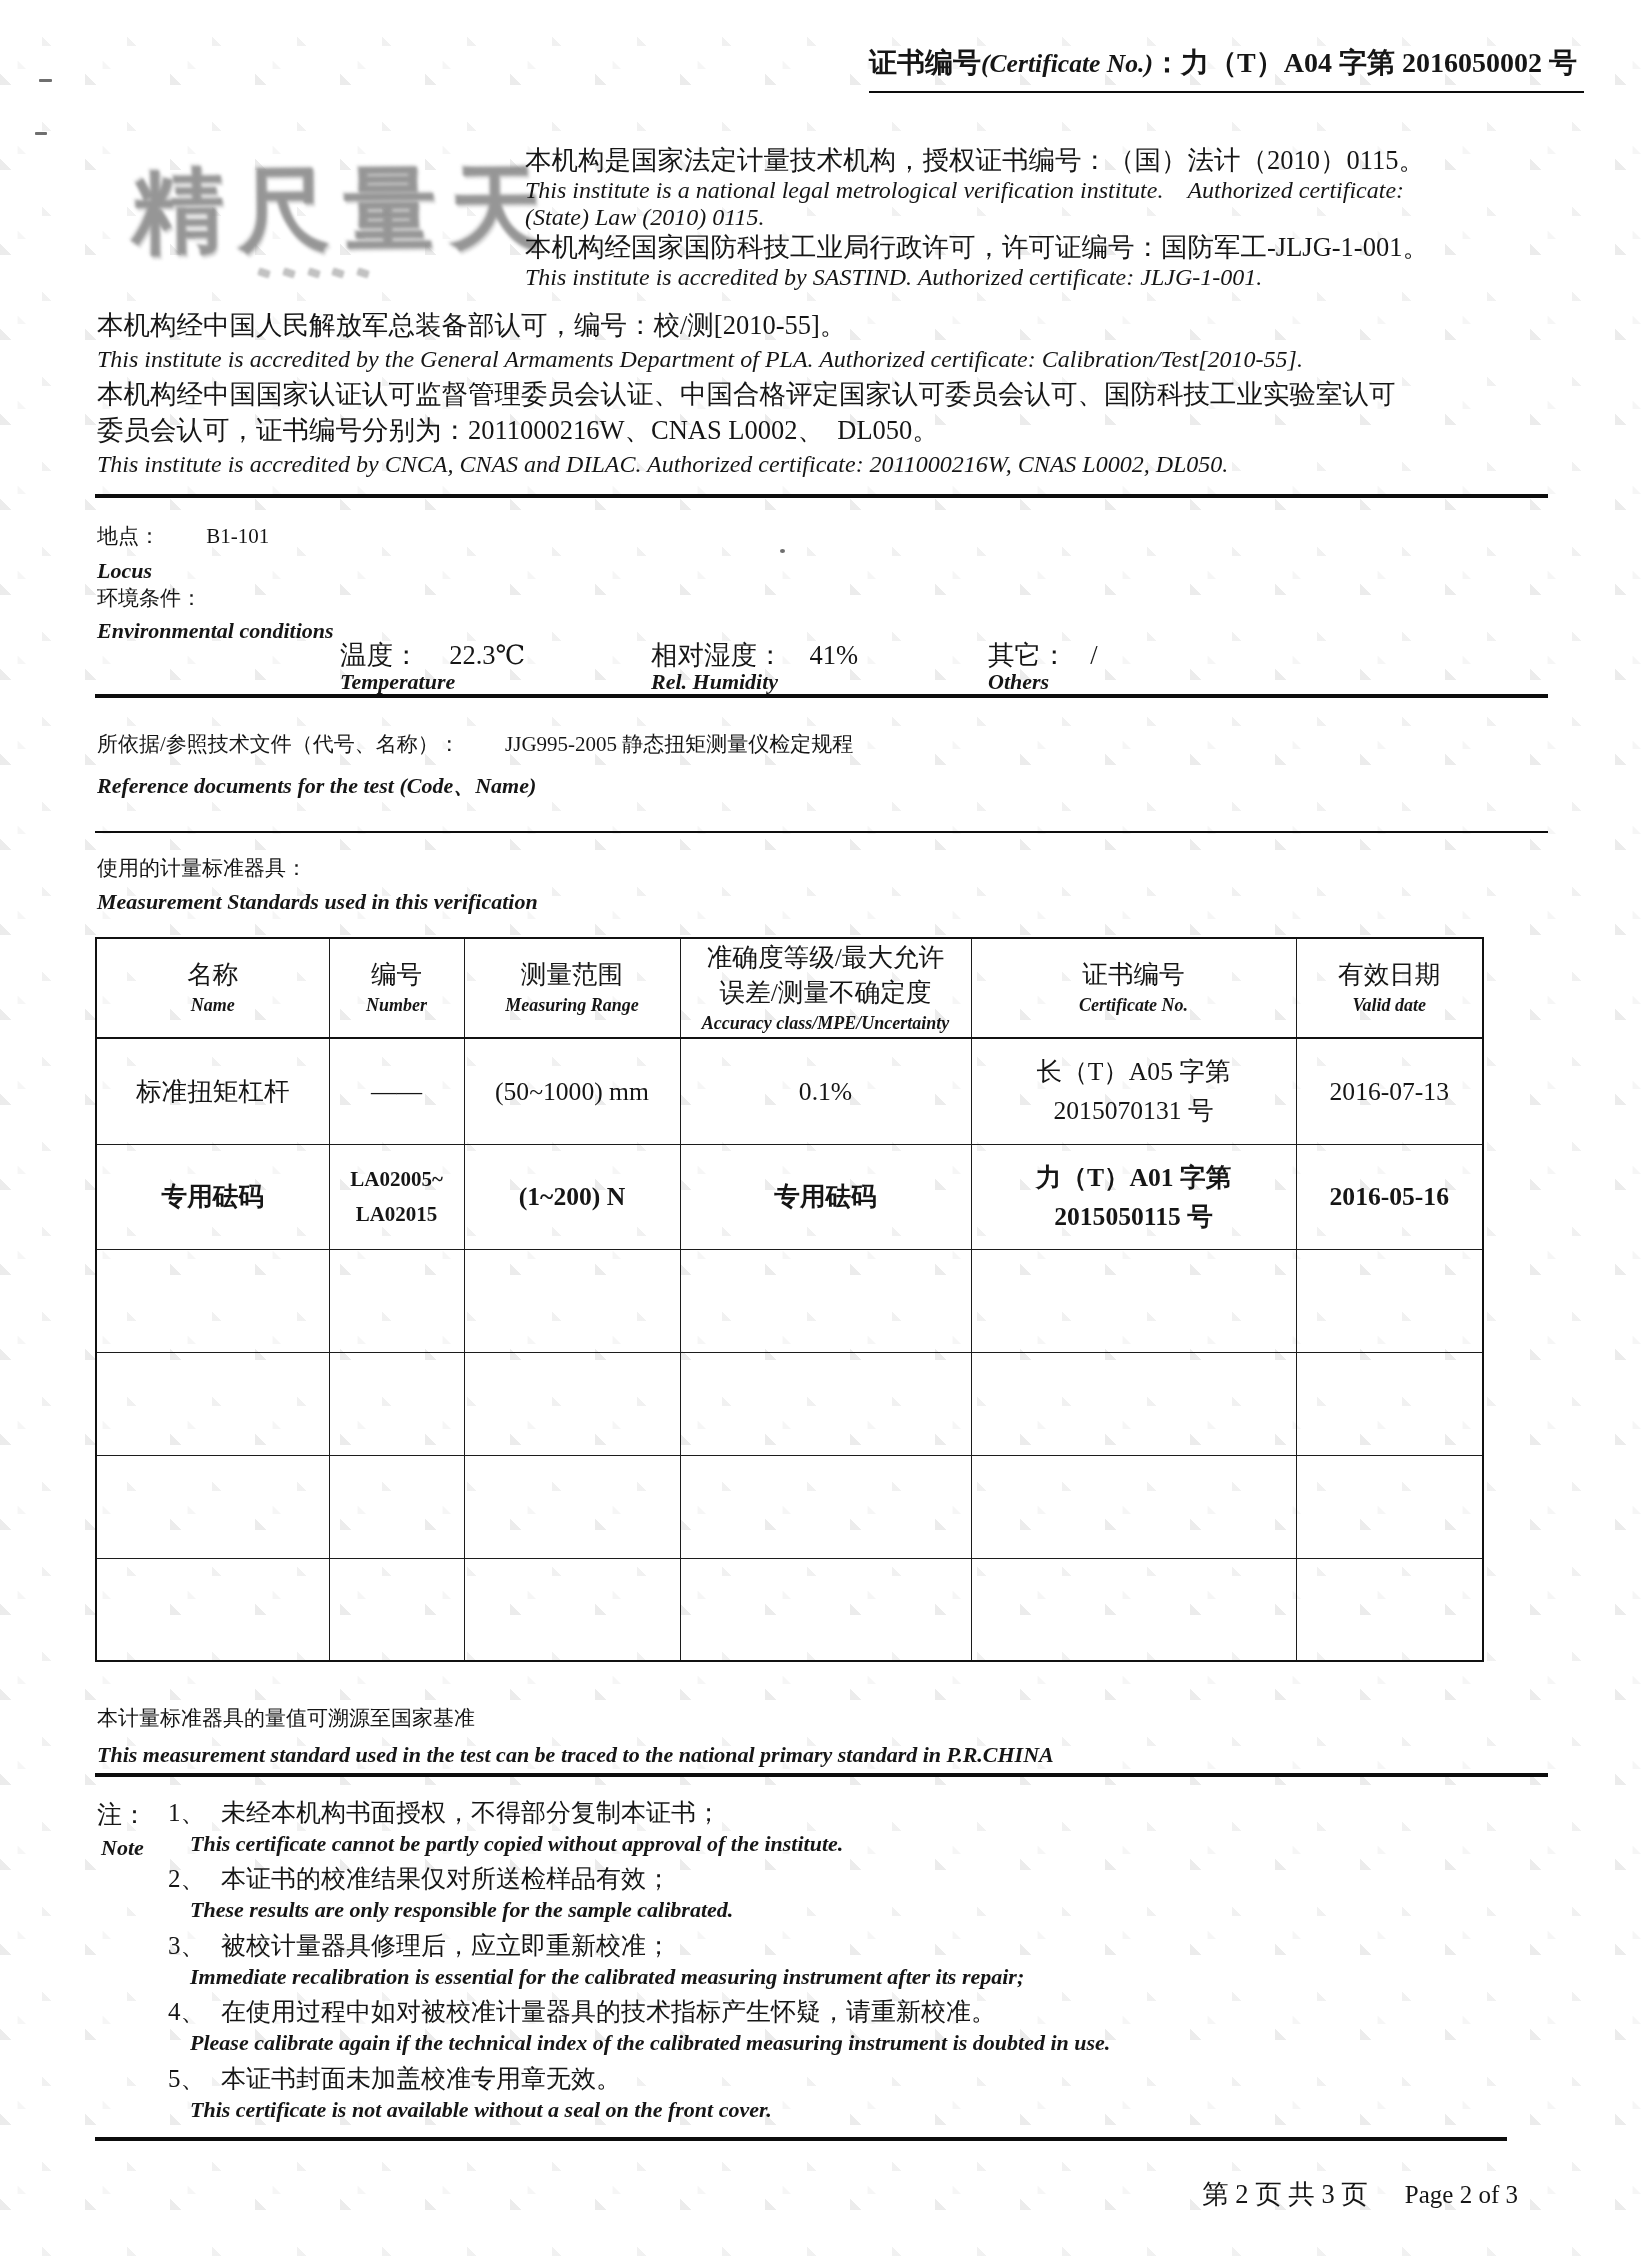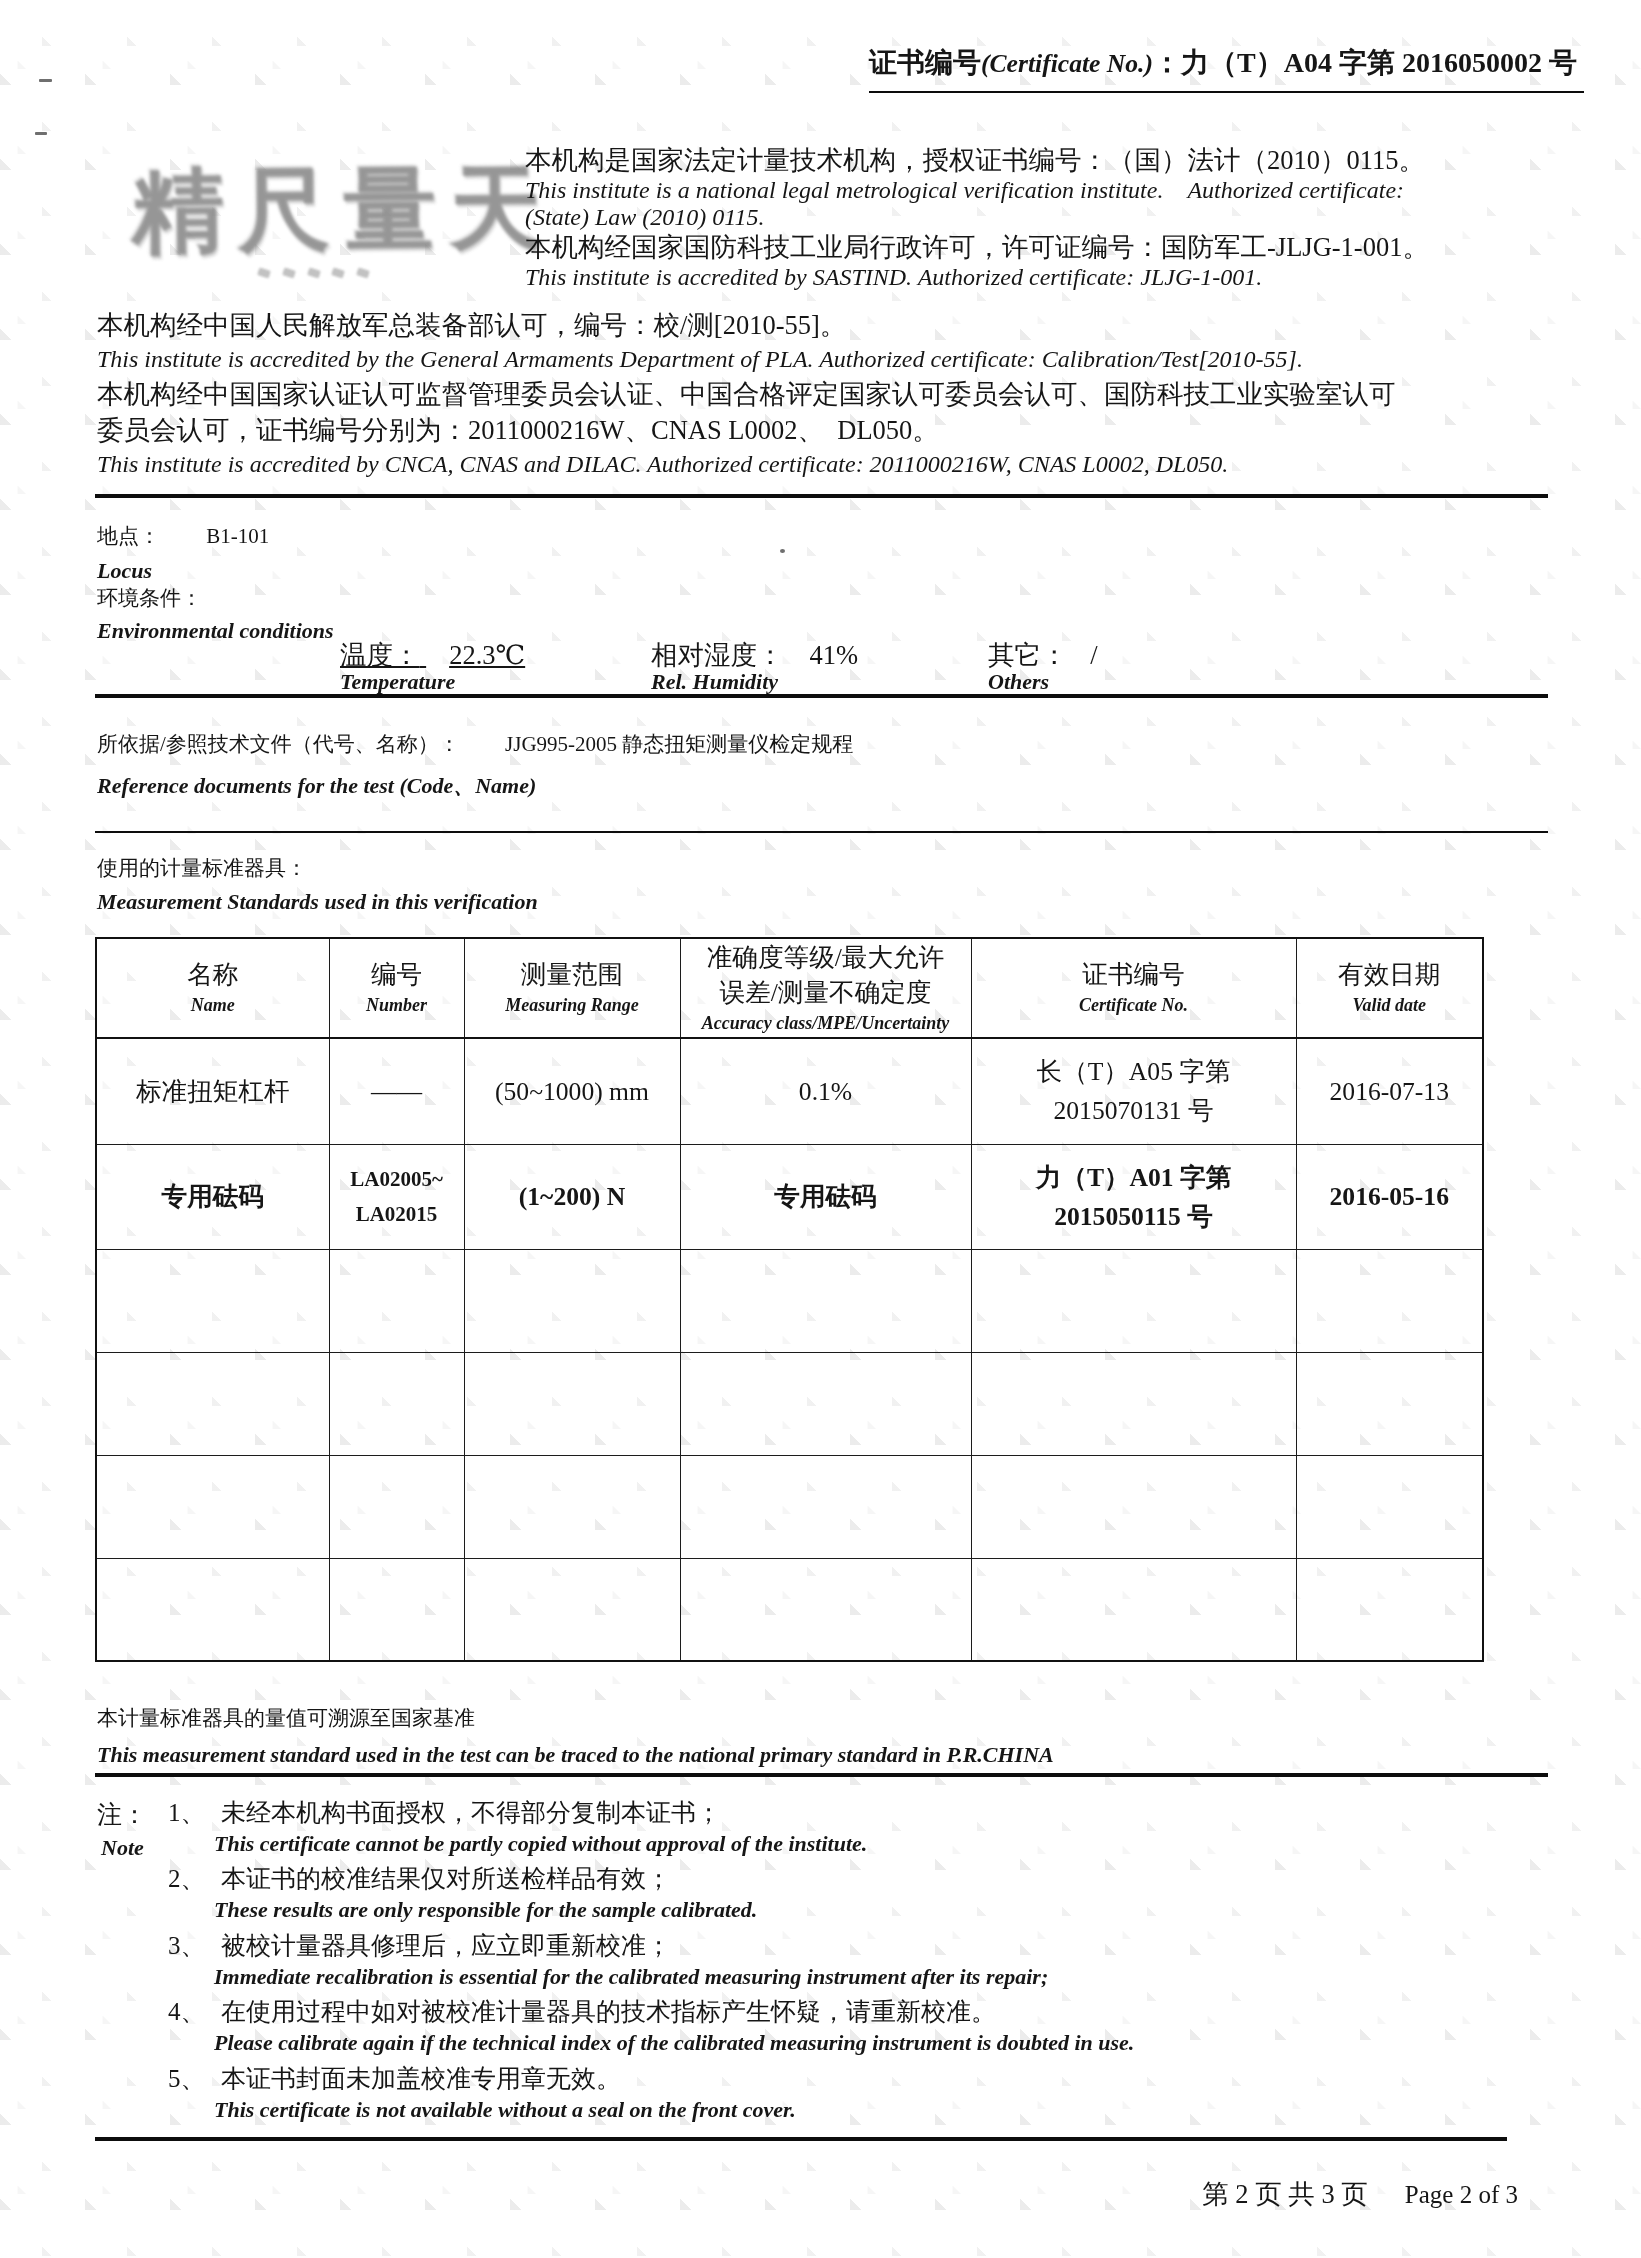--- a/index.html
+++ b/index.html
@@ -64,21 +64,21 @@
   table.std thead th{border-bottom:2.6px solid #111;}
   .th-cn{font-size:25.6px;font-weight:normal;line-height:35px;white-space:pre-line;}
   .th-en{font-size:18px;line-height:26.5px;white-space:pre-line;}
   .cell{font-size:25.6px;line-height:39px;white-space:pre-line;}
   .cell-sm{font-size:21px;line-height:35px;white-space:pre-line;}
 
   
   .note-item{margin-bottom:4.4px;}
   .note-cn{font-size:25px;line-height:33px;white-space:nowrap;}
   .note-no{display:inline-block;width:53px;}
-  .note-en{font-size:22px;line-height:29px;margin-left:46px;white-space:nowrap;}
+  .note-en{font-size:22px;line-height:29px;margin-left:22px;white-space:nowrap;}
 
   .footer{top:2176px;right:124px;font-size:26.5px;white-space:nowrap;}
   .footer .pg-en{font-style:normal;font-size:25px;margin-left:37px;}
 
   .artifact{position:absolute;background:#6f6f6f;border-radius:0.9px;}
 </style>
 </head>
 <body>
 
 <div class="page">
@@ -115,21 +115,21 @@
   <div class="rule" style="top:494px;height:3.5px;width:1453px;"></div>
 
   <div class="abs lab-cn cn" style="left:97px;top:522px;">
     <span>地点：</span>
     <span style="margin-left:41px;">B1-101</span>
   </div>
   <div class="abs lab-en en-b" style="left:97px;top:558px;">Locus</div>
   <div class="abs lab-cn cn" style="left:97px;top:584px;">环境条件：</div>
   <div class="abs lab-en en-b" style="left:97px;top:618px;">Environmental conditions</div>
 
-  <div class="abs env-val cn" style="left:340px;top:637px;text-decoration:underline;">
+  <div class="abs env-val cn" style="left:340px;top:637px;">
     <span>温度：</span>
     <span style="margin-left:23px;">22.3℃</span>
   </div>
   <div class="abs env-val cn" style="left:651px;top:637px;">
     <span>相对湿度：</span>
     <span style="margin-left:19.4px;">41%</span>
   </div>
   <div class="abs env-val cn" style="left:988px;top:637px;">
     <span>其它：</span>
     <span style="margin-left:16px;">/</span>

